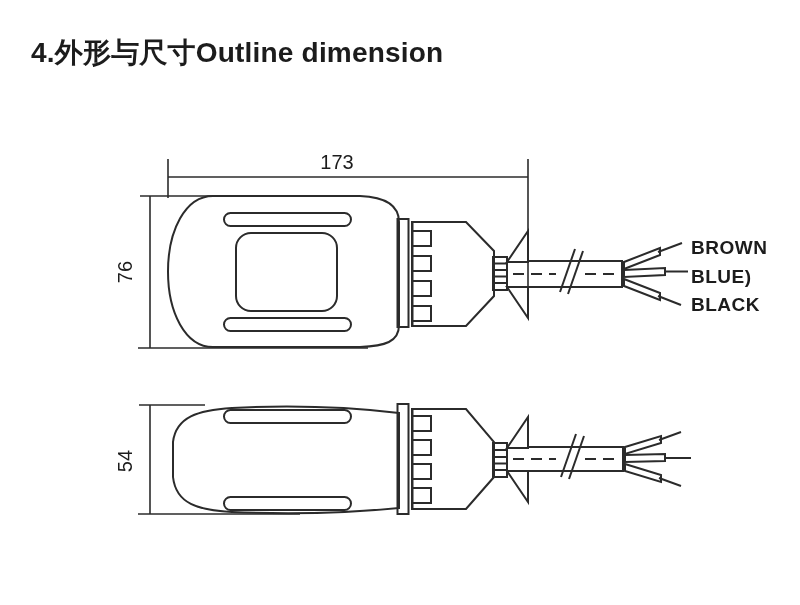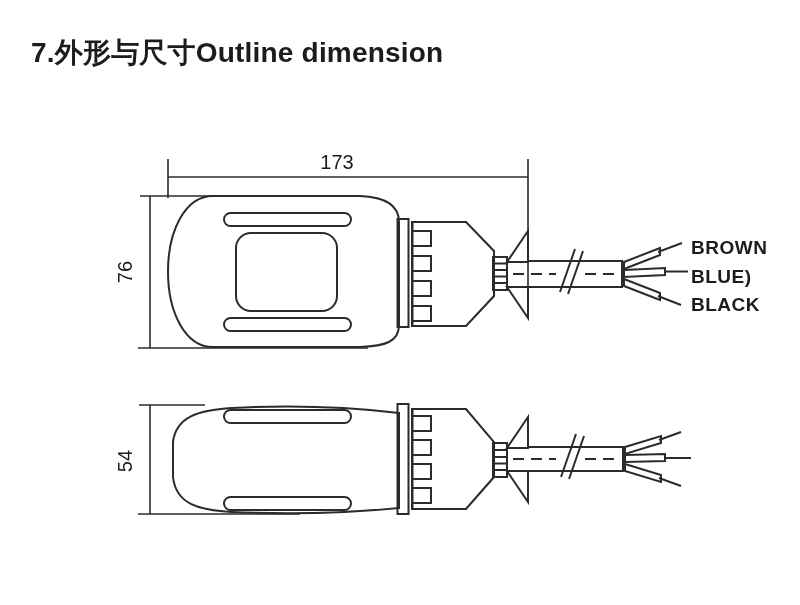--- a/index.html
+++ b/index.html
@@ -29,21 +29,21 @@
     font-size:20px;fill:#1c1c1c;font-weight:400;
   }
   text.wire-text{
     font-family:"Liberation Sans", sans-serif;
     font-size:19px;fill:#1c1c1c;font-weight:600;letter-spacing:0.5px;
   }
 </style>
 </head>
 <body>
 
-<div class="page-title">7.外形与尺寸Outline dimension</div>
+<div class="page-title">4.外形与尺寸Outline dimension</div>
 
 <svg class="drawing" width="800" height="605" viewBox="0 0 800 605">
 
   <g>
 
     <g>
       <line class="dim" x1="168" y1="159" x2="168" y2="198"></line>
       <line class="dim" x1="168" y1="177" x2="528" y2="177"></line>
       <text class="dim-text" text-anchor="middle" x="337" y="169">173</text>
     </g>

